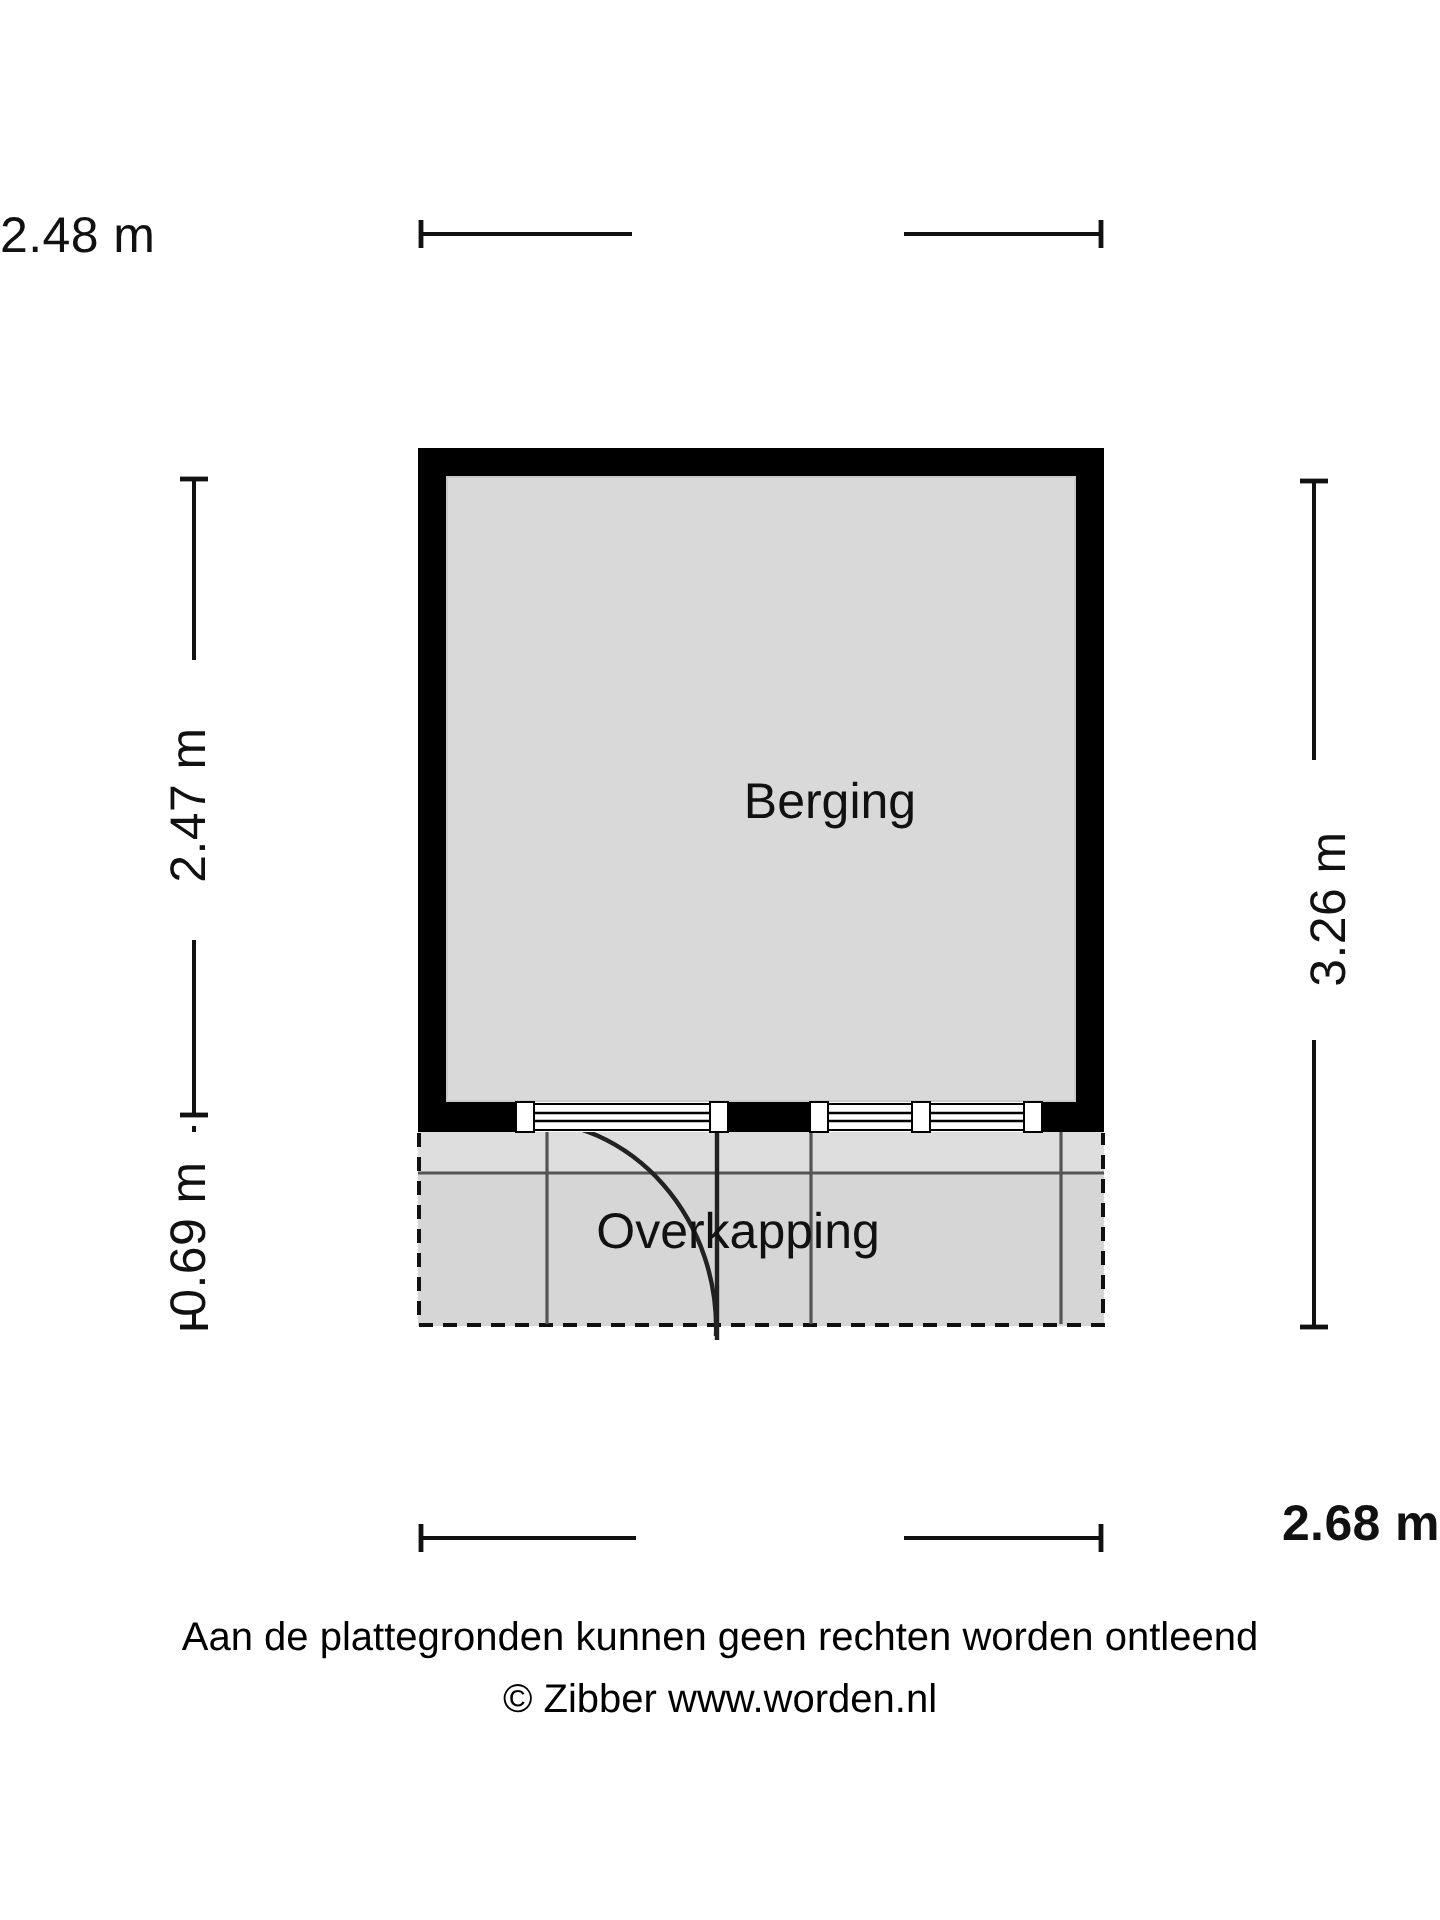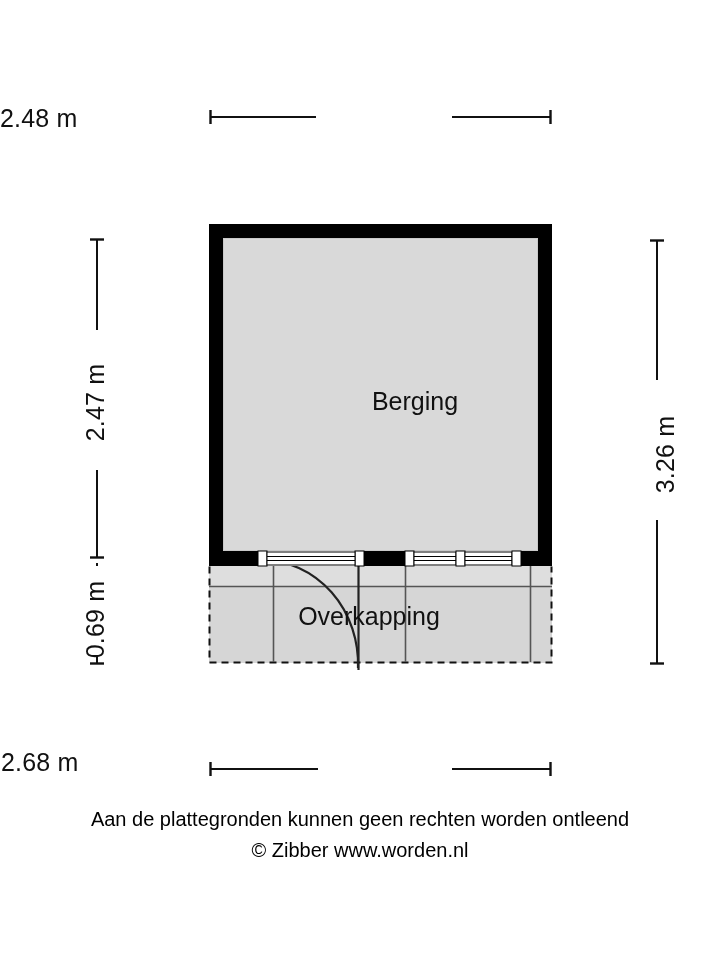--- a/index.html
+++ b/index.html
@@ -28,23 +28,24 @@
     font-size: 25px;
     color: #111111;
     white-space: nowrap;
     letter-spacing: 0.2px;
   }
   .dim-top {
     left: 0; right: 0;
     top: 104px;
   }
   .dim-bottom {
-    left: 1px; right: 0;
+    left: 12px; right: 0;
     top: 748px;
-    text-align: left;
+    text-align: right;
+    font-weight: bold;
   }
   .dim-vert {
     transform-origin: 50% 50%;
     transform: rotate(-90deg);
     text-align: center;
   }
   .dim-left-upper {
     left: -5px;
     top: 388px;
     width: 200px;

